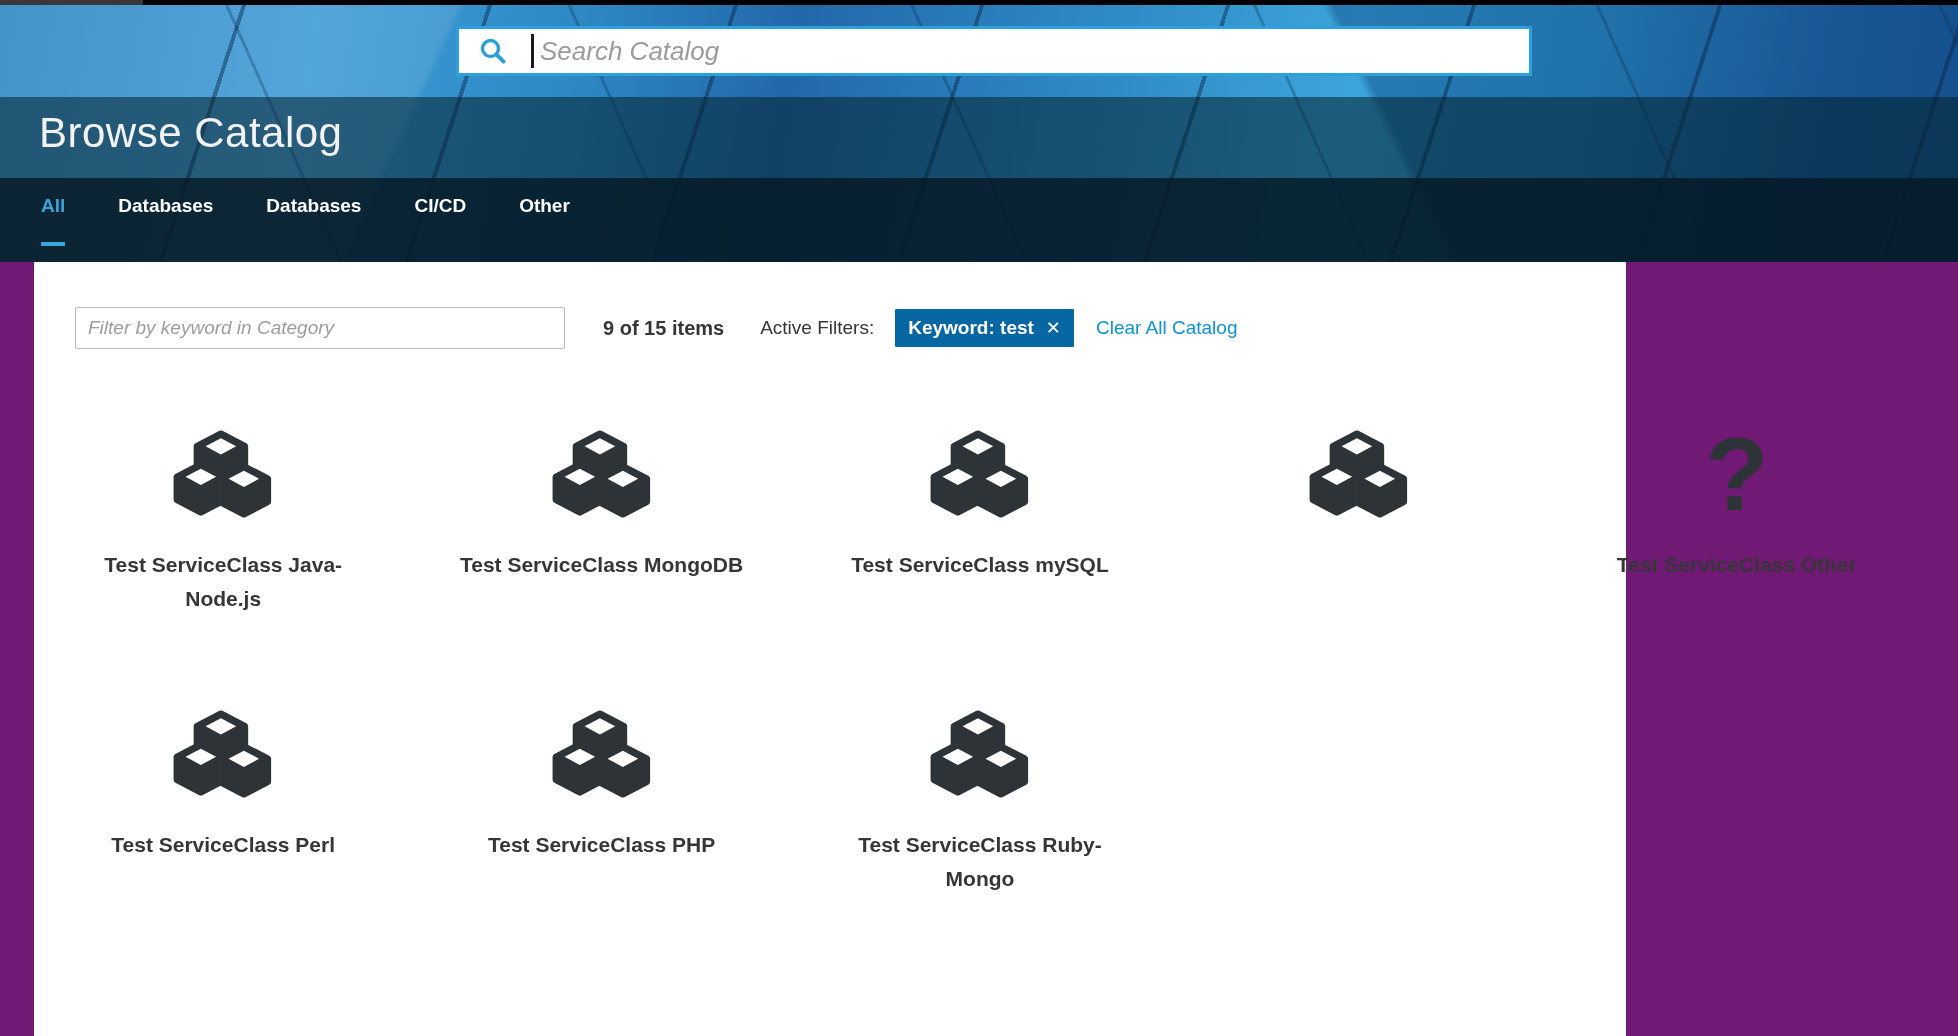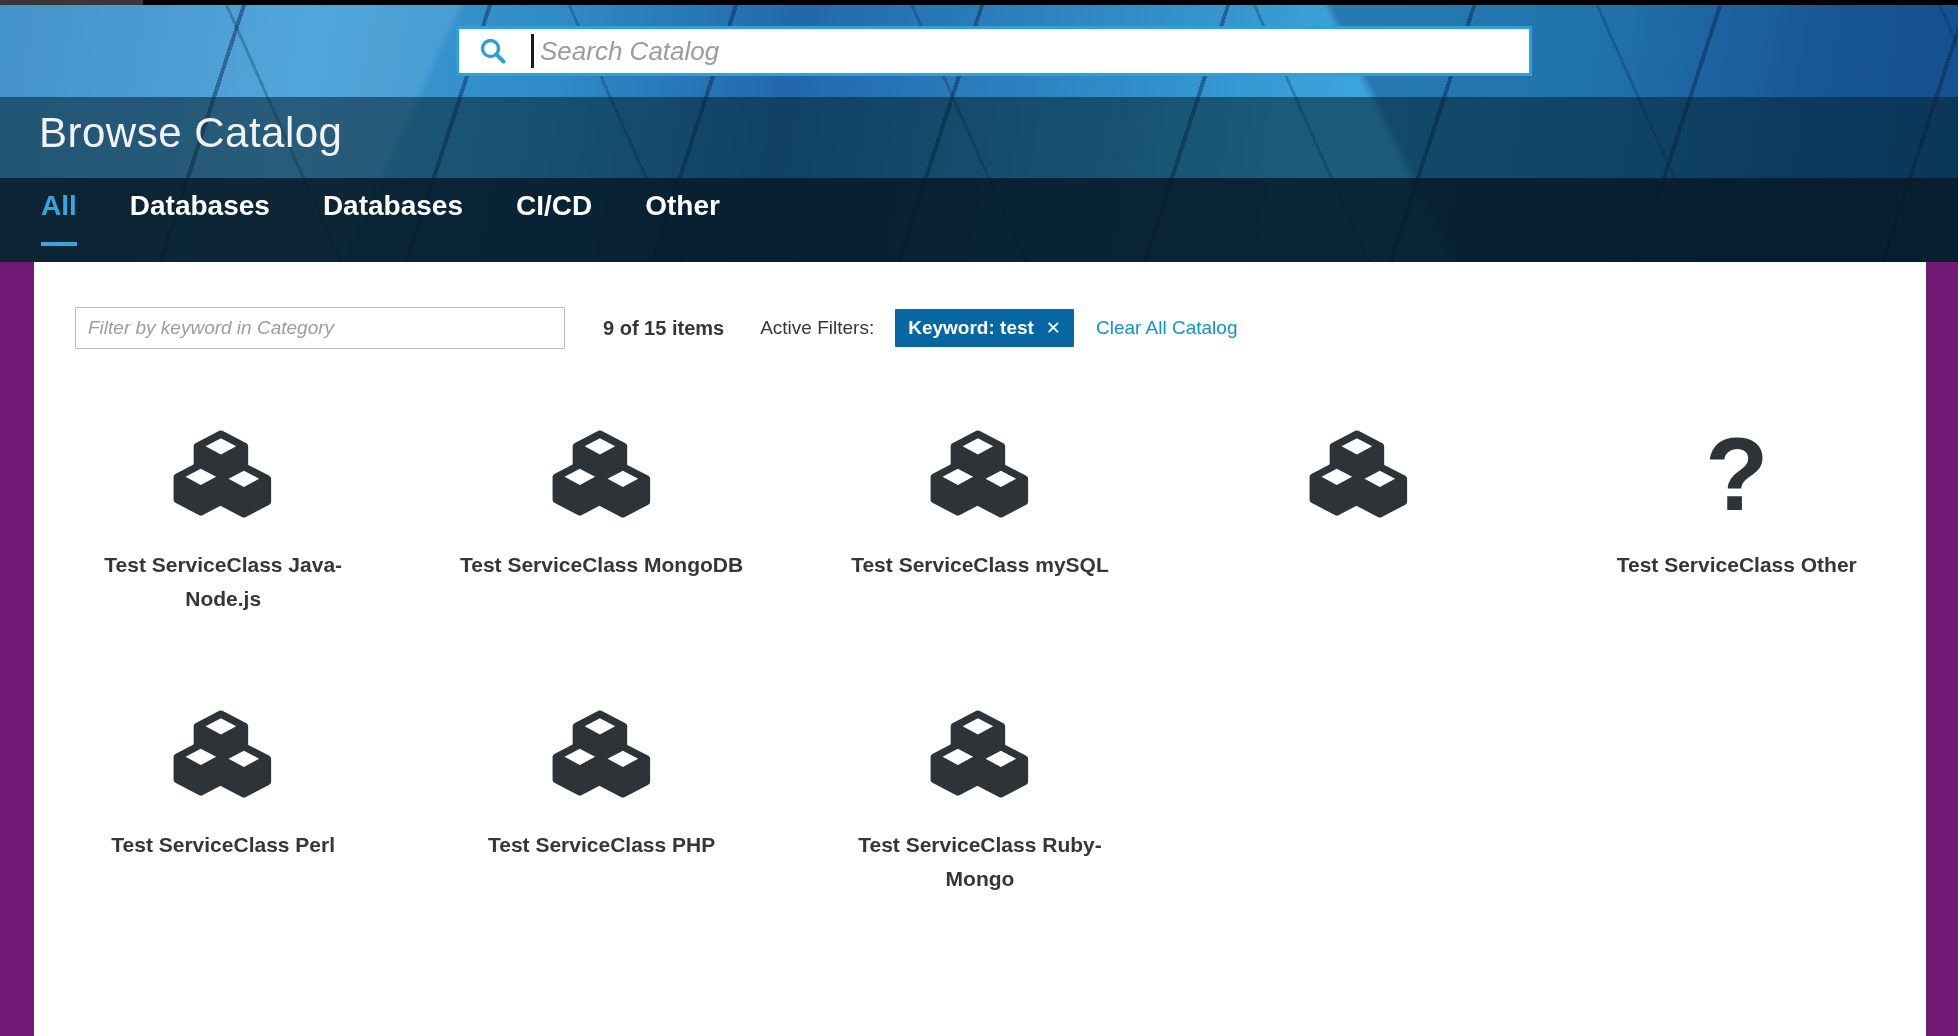--- a/index.html
+++ b/index.html
@@ -31,25 +31,25 @@
   .searchbox svg{margin-left:20px;flex:0 0 auto;}
   .caret{width:3px;height:34px;background:#1a1a1a;margin-left:24px;animation:blink 1.1s steps(1) infinite;}
   @keyframes blink{50%{opacity:0;}}
   .search-input{
     flex:1;border:none;outline:none;background:transparent;margin-left:4px;
     font-family:"Liberation Sans",sans-serif;font-size:26px;color:#333;
   }
   .search-input::placeholder{font-style:italic;color:#9b9b9b;}
   
   .tabs{display:flex;}
-  .tab{position:relative;margin-right:53px;padding-bottom:27px;font-size:28px;font-weight:600;color:#fff;cursor:pointer;line-height:26px;}
+  .tab{position:relative;margin-right:53px;padding-bottom:27px;font-size:19px;font-weight:600;color:#fff;cursor:pointer;line-height:26px;}
   .tab.active{color:#39a5dc;}
   .tab.active::after{content:"";position:absolute;left:0;right:0;bottom:0;height:4px;background:#39a5dc;}
   
-  .panel{position:absolute;left:34px;top:262px;width:1892px;height:774px;background:#fff;}
+  .panel{position:absolute;left:34px;top:262px;width:1592px;height:774px;background:#fff;}
   .toolbar{display:flex;align-items:center;padding:45px 0 0 41px;}
   .filter-input{
     width:490px;height:42px;box-sizing:border-box;border:1px solid #bbb;border-radius:1px;
     padding:0 12px;font-family:"Liberation Sans",sans-serif;font-size:19px;color:#333;outline:none;
   }
   .filter-input::placeholder{font-style:italic;color:#9d9d9d;}
   .items-count{margin-left:38px;font-size:20px;font-weight:700;color:#363636;}
   .active-filters-label{margin-left:36px;font-size:19px;color:#363636;}
   .chip{
     margin-left:21px;height:38px;display:flex;align-items:center;padding:0 13px;

